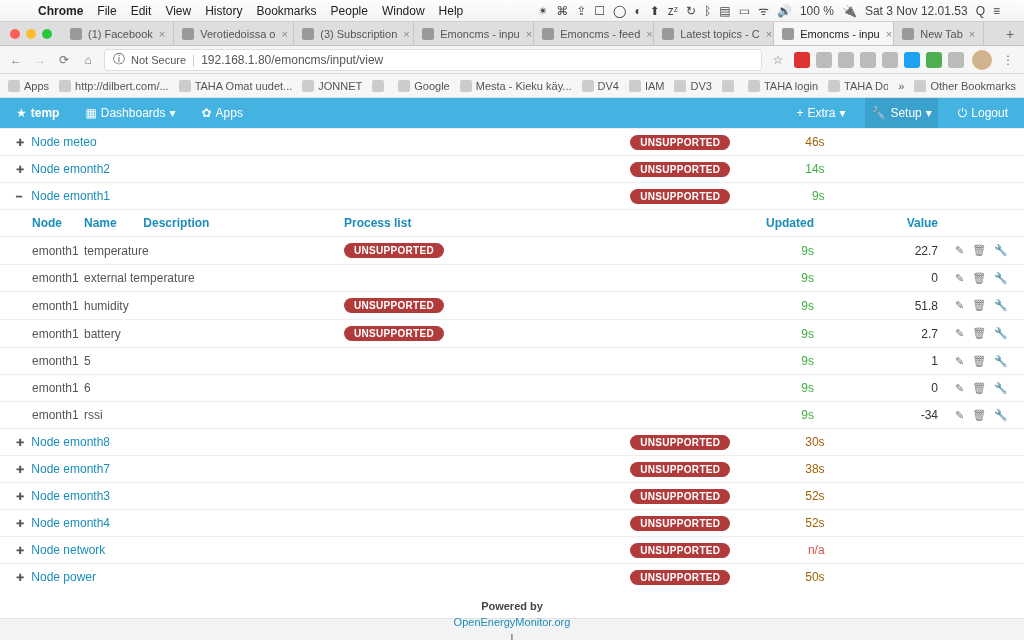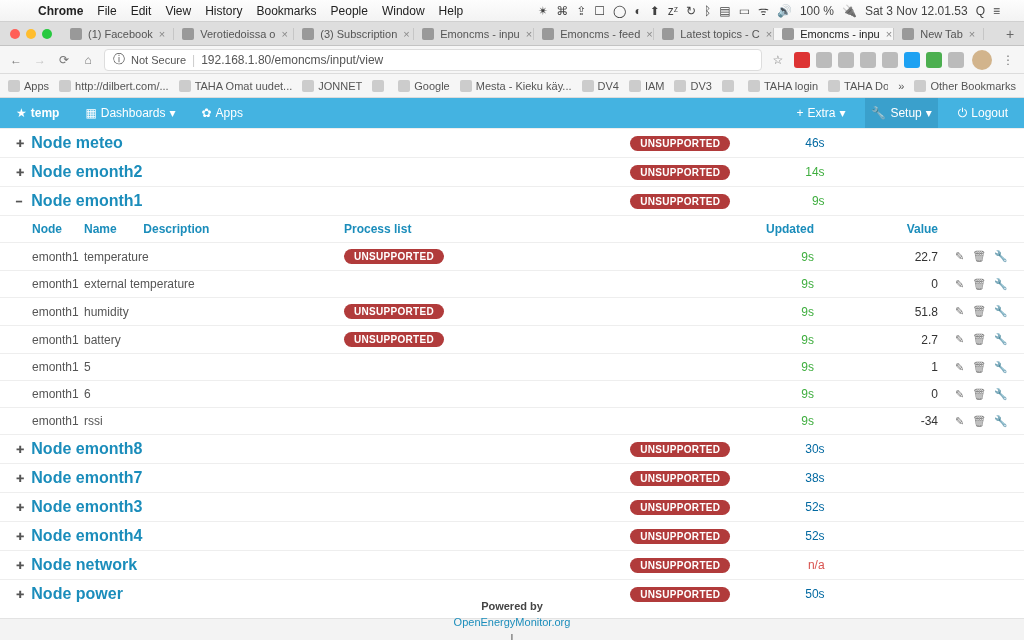--- a/index.html
+++ b/index.html
@@ -27,28 +27,28 @@
 .bookbar { height: 24px; background:#f6f6f6; display:flex; align-items:center; gap:10px; padding:0 8px; font-size:11px; color:#555; border-bottom:1px solid #dcdcdc; overflow:hidden; }
 .bookbar .bm { display:flex; align-items:center; gap:4px; white-space:nowrap; }
 .bookbar .bi { width:12px; height:12px; background:#ccc; border-radius:2px; }
 .appbar { height: 30px; background:#44b3e1; display:flex; align-items:center; padding:0 10px; font-size:12px; color:#fff; gap:14px; }
 .appbar .btn { display:flex; align-items:center; gap:4px; padding:0 6px; height:100%; }
 .appbar .spacer { flex:1; }
 .appbar .btn.setup { background:#3aa0cc; }
 .content { height: calc(640px - 22px - 24px - 28px - 24px - 30px - 22px); overflow-y:auto; font-size:12px; color:#333; }
 .row { display:flex; align-items:center; padding:6px 16px; border-top:1px solid #eee; min-height:27px; }
 .toggle { width:12px; color:#555; font-size:10px; margin-right:4px; }
-.nodename { color:#1b8dbb; font-weight:700; font-size:16px; }
+.nodename { color:#1b8dbb; font-weight:400; font-size:12px; }
 .col-node { width:52px; color:#555; }
 .col-name { width:260px; color:#555; }
 .col-proc { flex:1; }
 .badge { display:inline-block; background:#b13b3b; color:#fff; font-size:10px; font-weight:600; padding:2px 10px; border-radius:10px; letter-spacing:.3px; }
 .col-upd { width:100px; text-align:right; }
 .upd-green { color:#3fae3f; }
-.upd-orange { color:#0369a1; }
+.upd-orange { color:#a16207; }
 .upd-red { color:#d9534f; }
 .col-val { width:130px; text-align:right; padding-right:6px; color:#333; }
 .col-act { width:64px; display:flex; gap:8px; justify-content:flex-end; color:#777; }
 .hdr { color:#1b8dbb; font-weight:600; }
 .hdr .col-node, .hdr .col-name, .hdr .col-proc, .hdr .col-upd, .hdr .col-val { color:#1b8dbb; }
 .grouprow .col-proc { margin-left: 316px; }
 .grouprow { padding:5px 16px; display:flex; align-items:center; border-top:1px solid #eee; min-height:27px; }
 .footer { height:22px; background:#f3f3f3; border-top:1px solid #e3e3e3; display:flex; align-items:center; justify-content:center; font-size:11px; color:#444; gap:4px;flex-direction:column; }
 .footer a { color:#1b8dbb; }
 .ico { font-size:11px; }
@@ -90,21 +90,21 @@
     <span>≡</span>
   </div>
 </div>
 
 <div class="tabbar">
   <div class="traffic">
     <div class="tdot tr-red"></div>
     <div class="tdot tr-yel"></div>
     <div class="tdot tr-grn"></div>
   </div>
-  <div id="tabs-container" style="display:flex;flex:1;min-width:0;align-items:center;">
+  <div id="tabs-container" style="display:flex;flex:1;min-width:0;">
       <div class="tab">
         <span class="fav"></span>
         <span>(1) Facebook</span>
         <span class="x">×</span>
       </div>
       <div class="tab">
         <span class="fav"></span>
         <span>Verotiedoissa o</span>
         <span class="x">×</span>
       </div>

